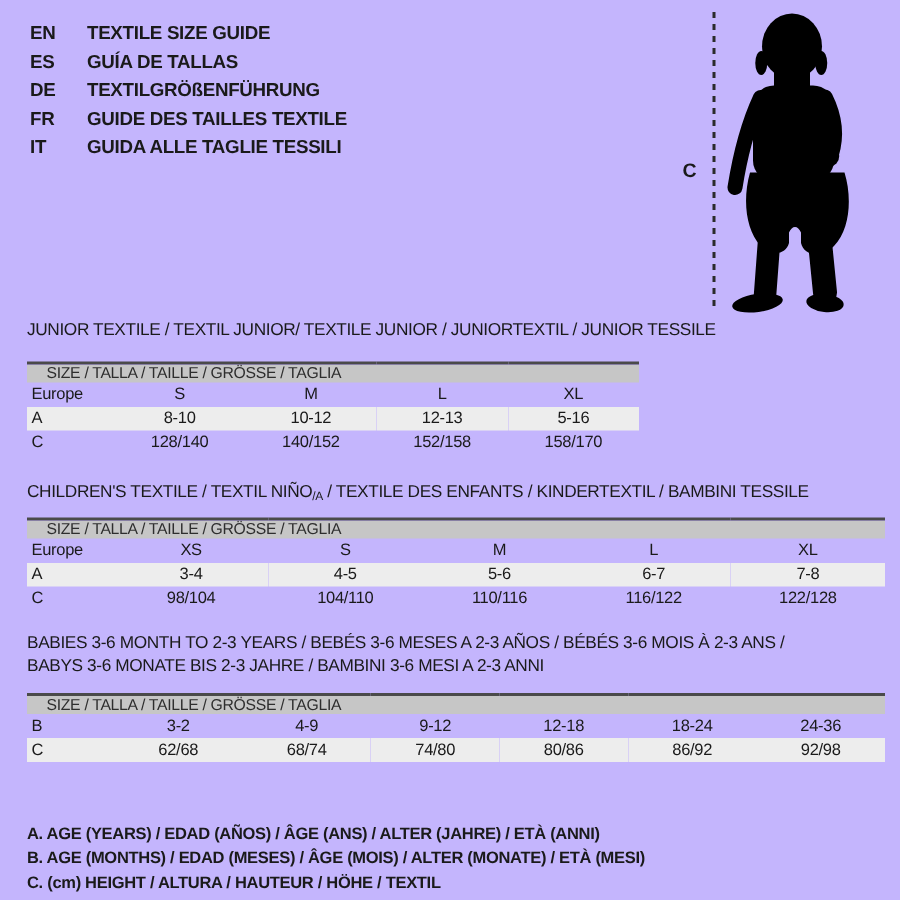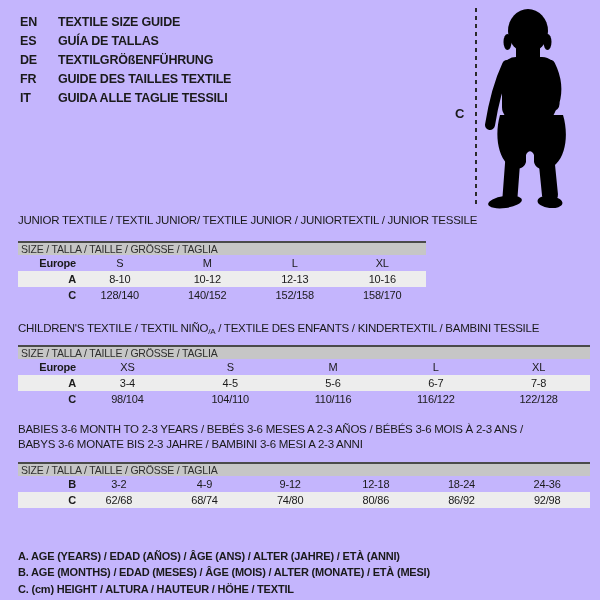--- a/index.html
+++ b/index.html
@@ -20,22 +20,22 @@
   .figure-label { position:absolute; left:455px; top:106px; font-weight:bold; font-size:13px; }
   .silhouette { position:absolute; left:480px; top:5px; }
   
   .sec-title { position:absolute; left:18px; font-weight:normal; font-size:11.5px; letter-spacing:-0.25px; line-height:14.5px; white-space:nowrap; }
   .sec-title sub { font-size:8px; vertical-align:-2px; }
   
   .tbl { position:absolute; left:18px; border-collapse:collapse; table-layout:fixed; }
   .tbl td { height:16px; padding:0; text-align:center; vertical-align:middle;
             font-size:11px; letter-spacing:-0.2px; color:var(--ink); overflow:hidden; }
   .tbl tr.hdr td { background:var(--bar); border-top:2px solid var(--rule);
-                   height:12px; text-align:left; padding-left:3px; font-size:10.5px; color:#2e2e2e; }
-  .tbl td.lbl { text-align:right; padding-left:3px;font-weight:bold; }
+                   height:12px; text-align:left; padding-left:13px; font-size:10.5px; color:#2e2e2e; }
+  .tbl td.lbl { text-align:left; padding-left:3px; }
   .tbl tr.alt td { background:var(--alt); }
   .t1 { top:241px; width:408px; }
   .t2 { top:345px; width:572px; }
   .t3 { top:462px; width:572px; }
   .colw { width:58px; }
   
   .notes { position:absolute; left:18px; top:536px;margin-top:12px; }
   .note-line { font-weight:bold; font-size:11px; line-height:16.4px; letter-spacing:-0.2px; white-space:nowrap; }
 </style>
 </head>
@@ -107,21 +107,21 @@
       <td>S</td>
       <td>M</td>
       <td>L</td>
       <td>XL</td>
     </tr>
     <tr class="alt">
       <td class="lbl">A</td>
       <td>8-10</td>
       <td>10-12</td>
       <td>12-13</td>
-      <td>10-16</td>
+      <td>5-16</td>
     </tr>
     <tr>
       <td class="lbl">C</td>
       <td>128/140</td>
       <td>140/152</td>
       <td>152/158</td>
       <td>158/170</td>
     </tr>
   </tbody>
     </table>

